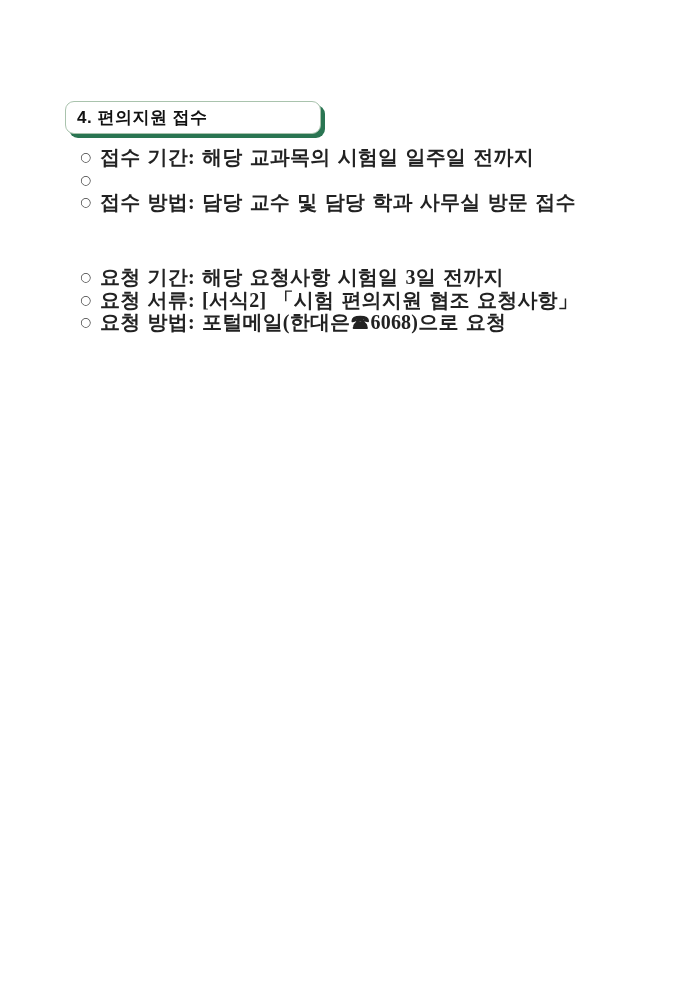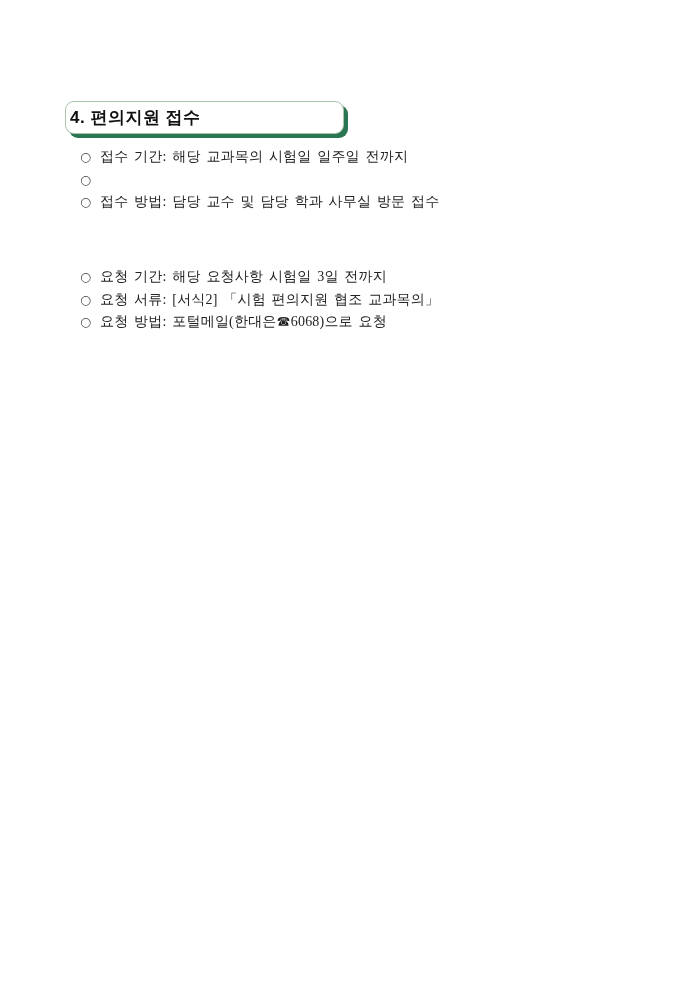--- a/index.html
+++ b/index.html
@@ -17,29 +17,29 @@
   }
   .doc-section {
     position: absolute;
     left: 65px;
   }
   .doc-section.sec-1 { top: 101px; }
   .doc-section.sec-2 { top: 254px; }
 
   .heading-box {
     box-sizing: border-box;
-    width: 279px;
+    width: 256px;
     height: 33px;
     background: #ffffff;
     border: 1px solid var(--heading-border, #a9c3ad);
     border-radius: 9px;
     box-shadow: 4px 4px 0 var(--heading-shadow, #2a7552);
     display: flex;
     align-items: center;
-    padding-left: 4px;
+    padding-left: 11px;
   }
   .heading-text {
     font-family: "Liberation Sans", "DejaVu Sans", sans-serif;
     font-weight: bold;
     font-size: 17px;
     letter-spacing: 0.5px;
     color: var(--heading-text, #111111);
     white-space: nowrap;
   }
   .bullet-list {
@@ -56,24 +56,25 @@
   .bullet-circle {
     font-family: "DejaVu Sans", sans-serif;
     font-size: 12.5px;
     color: var(--bullet-color, #3a3a3a);
     width: 13px;
     flex: 0 0 13px;
     margin-right: 8px;
     text-align: center;
   }
   .bullet-text {
-    font-size: 14px;
+    font-size: 20px;
     color: var(--body-text, #222222);
     word-spacing: 2px;
     letter-spacing: 0.2px;
+    font-weight: bold;
   }
 </style>
 </head>
 <body>
 
 <div class="page">
 
   <section class="doc-section sec-1">
     <div class="heading-box">
       <span class="heading-text">4. 편의지원 접수</span>
@@ -94,21 +95,21 @@
   </section>
 
   <section class="doc-section sec-2">
     <ul class="bullet-list">
       <li class="bullet-item">
         <span class="bullet-circle">○</span>
         <span class="bullet-text">요청 기간: 해당 요청사항 시험일 3일 전까지</span>
       </li>
       <li class="bullet-item">
         <span class="bullet-circle">○</span>
-        <span class="bullet-text">요청 서류: [서식2] 「시험 편의지원 협조 교과목의」</span>
+        <span class="bullet-text">요청 서류: [서식2] 「시험 편의지원 협조 요청사항」</span>
       </li>
       <li class="bullet-item">
         <span class="bullet-circle">○</span>
         <span class="bullet-text">요청 방법: 포털메일(한대은☎6068)으로 요청</span>
       </li>
     </ul>
   </section>
 
 </div>
 

